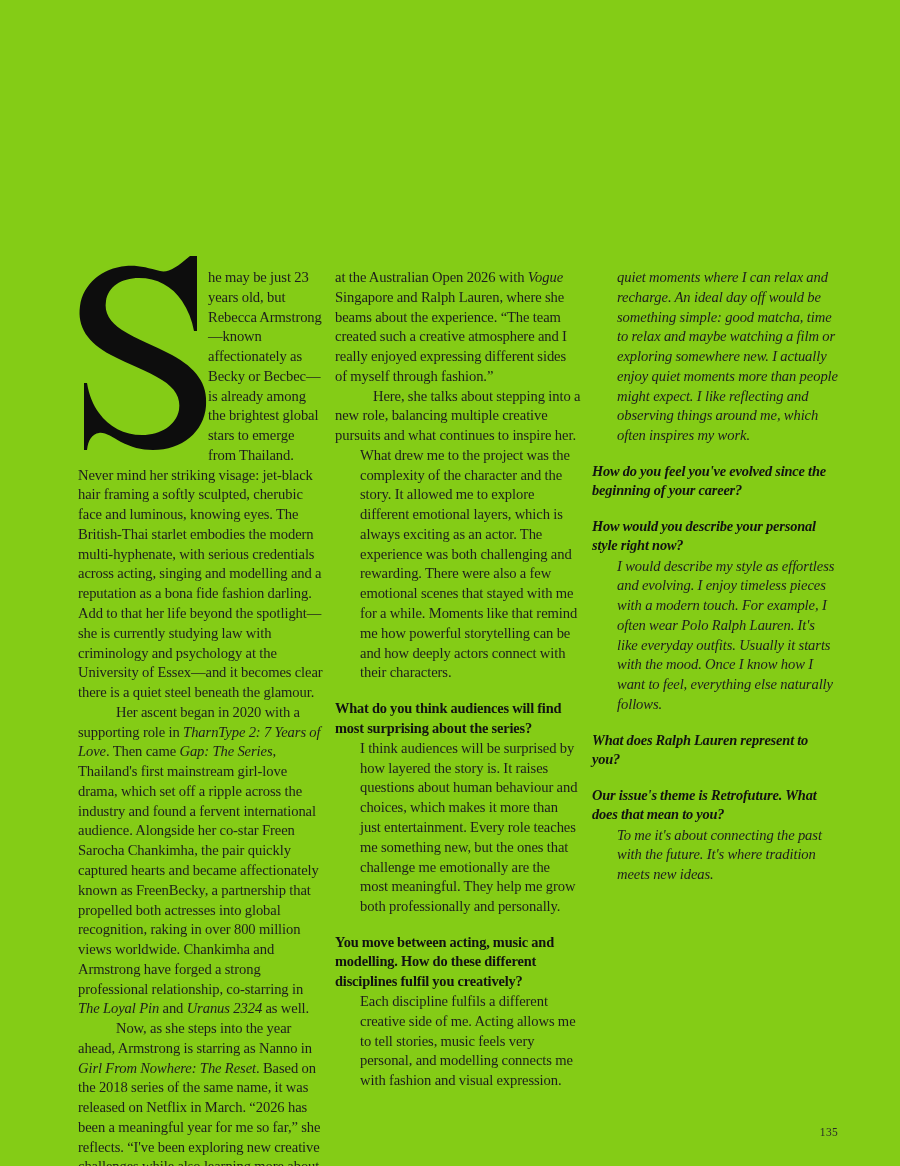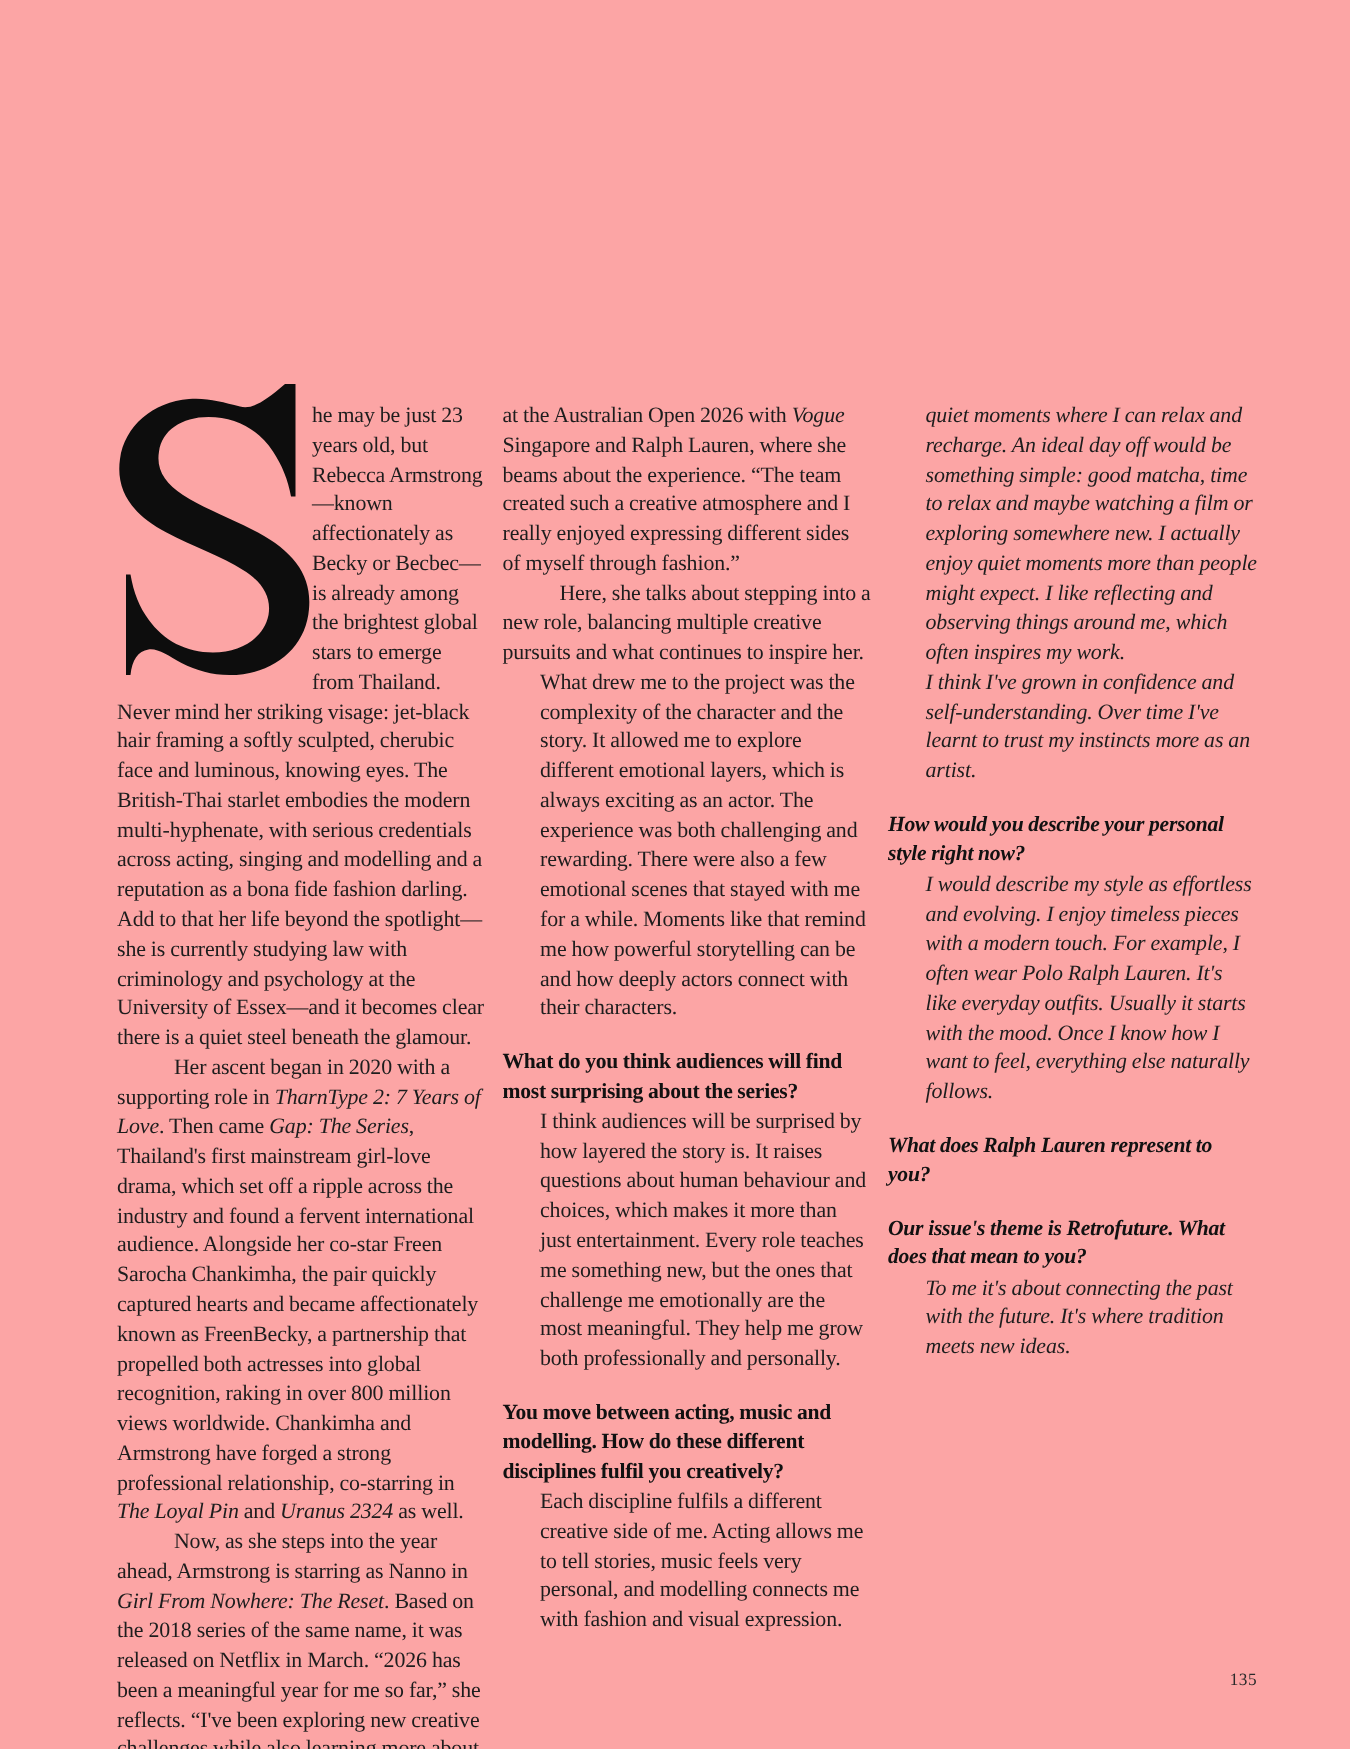--- a/index.html
+++ b/index.html
@@ -12,21 +12,21 @@
     height: 1166px;
     position: relative;
     font-family: "Liberation Serif", "DejaVu Serif", serif;
     color: #1a1a1a;
     overflow: hidden;
   }
 
   .page {
     position: absolute;
     inset: 0;
-    background: #fca5a5;
+    background: #84cc16;
   }
 
   
   .columns {
     position: absolute;
     left: 78px;
     top: 268px;
     width: 760px;
     height: 845px;
     display: flex;
@@ -83,21 +83,21 @@
   .a {
     margin-left: 25px;
     margin-bottom: 0;
   }
   em, .it { font-style: italic; }
 
   
   .folio {
     position: absolute;
     right: 62px;
-    bottom: 40px;
+    bottom: 28px;
     font-size: 11.5px;
     letter-spacing: 0.3px;
     color: #2a2a2a;
   }
 </style>
 </head>
 <body>
 
 <div class="page">
 
@@ -144,21 +144,21 @@
       <p class="q">You move between acting, music and modelling. How do these different disciplines fulfil you creatively?</p>
       <p class="a">Each discipline fulfils a different creative side of me. Acting allows me to tell stories, music feels very personal, and modelling connects me with fashion and visual expression.</p>
 
     </div>
 
     <div class="col">
 
       <p class="a">quiet moments where I can relax and recharge. An ideal day off would be something simple: good matcha, time to relax and maybe watching a film or exploring somewhere new. I actually enjoy quiet moments more than people might expect. I like reflecting and observing things around me, which often inspires my work.</p>
 
 
-      <p class="a">I think I've grown in confidence and self-understanding. Over time I've learnt to trust my instincts more as an artist.</p>
+      <p class="q">How do you feel you've evolved since the beginning of your career?</p>
 
       <p class="q">How would you describe your personal style right now?</p>
       <p class="a">I would describe my style as effortless and evolving. I enjoy timeless pieces with a modern touch. For example, I often wear Polo Ralph Lauren. It's like everyday outfits. Usually it starts with the mood. Once I know how I want to feel, everything else naturally follows.</p>
 
       <p class="q">What does Ralph Lauren represent to you?</p>
 
       <p class="q">Our issue's theme is Retrofuture. What does that mean to you?</p>
       <p class="a">To me it's about connecting the past with the future. It's where tradition meets new ideas.</p>
 
     </div>

